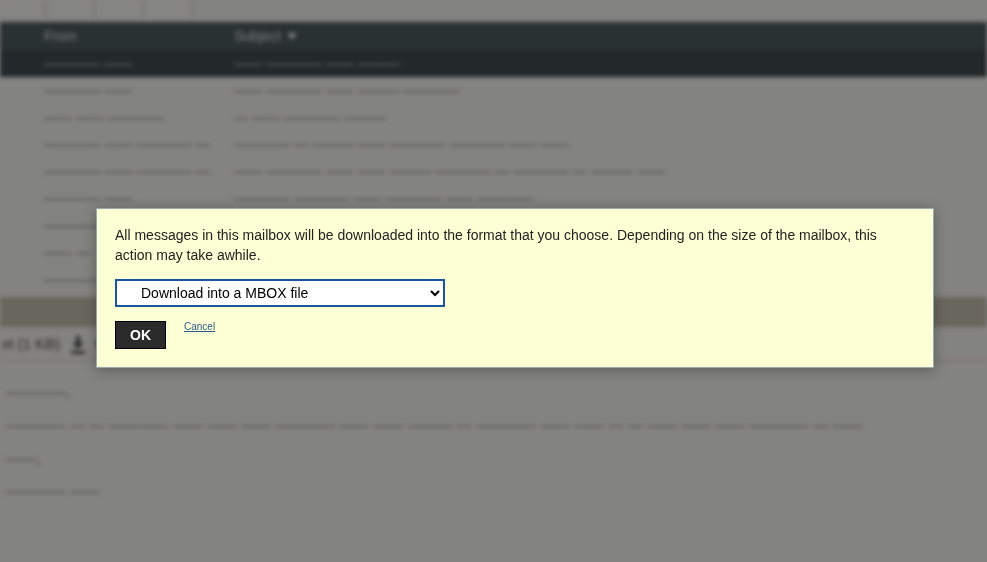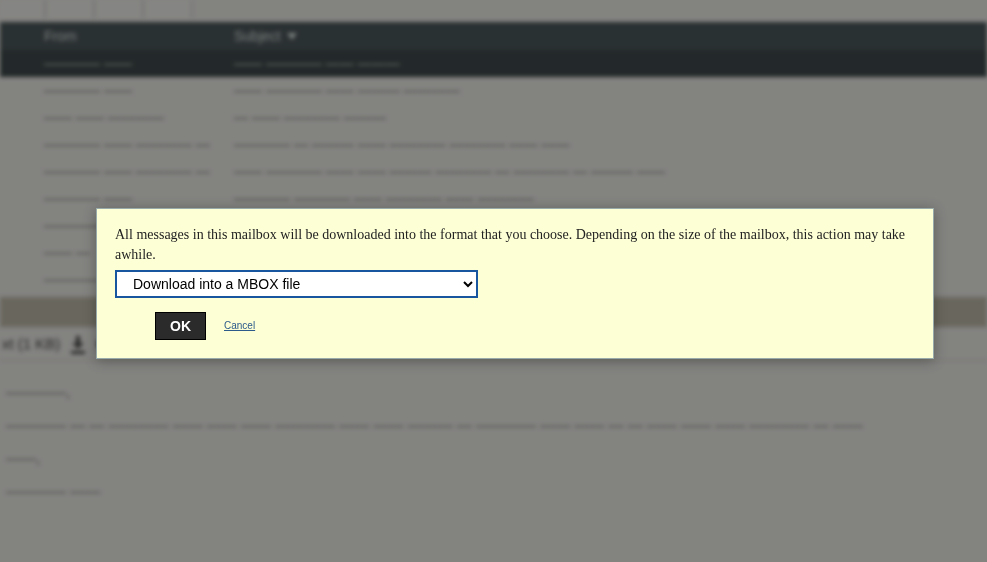--- a/index.html
+++ b/index.html
@@ -135,35 +135,33 @@
     left: 96px;
     top: 208px;
     width: 838px;
     background: #fdffd4;
     border: 1px solid #9aa;
     box-shadow: 0 2px 12px rgba(0,0,0,0.3);
     padding: 16px 18px 18px 18px;
     font-size: 14px;
     color: #222;
   }
-  .modal p { line-height: 1.45; margin-bottom: 4px; font-family: Liberation Serif, serif; }
+  .modal p { line-height: 1.45; margin-bottom: 13px; }
   .modal select {
-    width: 363px;
+    width: 330px;
     height: 28px;
     font-size: 14px;
-    padding: 2px 12px;
+    padding: 2px 20px;
     border: 2px solid #1857a0;
     background: #fff;
   }
   .modal-actions {
     margin-top: 14px;
     display: flex;
-    align-items: center;
     gap: 18px;
-    margin-left: 40px;
   }
   .btn-ok {
     background: #2b2b2b;
     color: #fff;
     border: 1px solid #000;
     padding: 5px 14px;
     font-size: 14px;
     font-weight: bold;
     cursor: pointer;
   }

